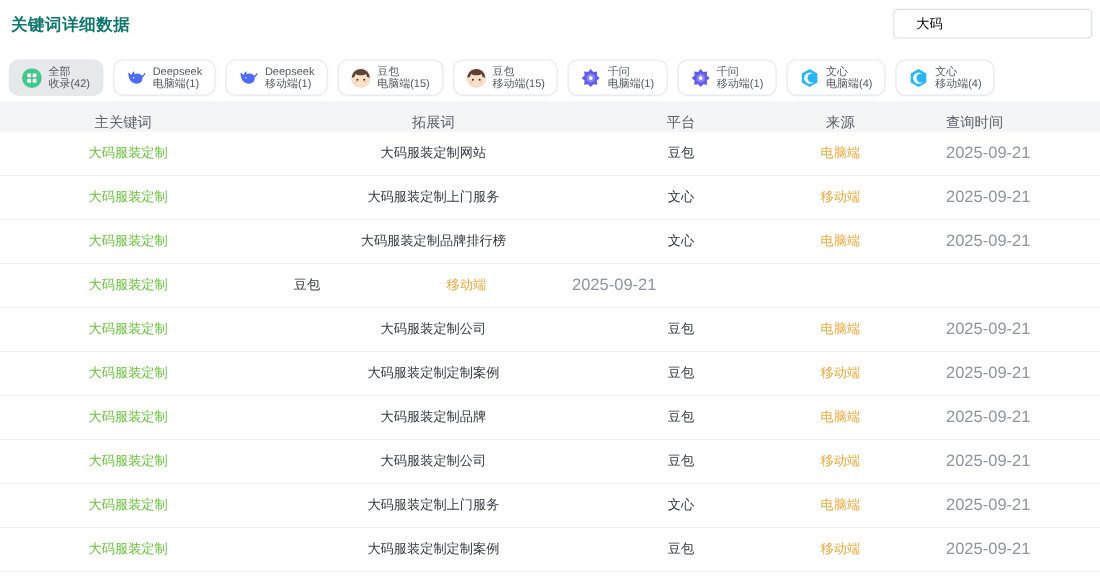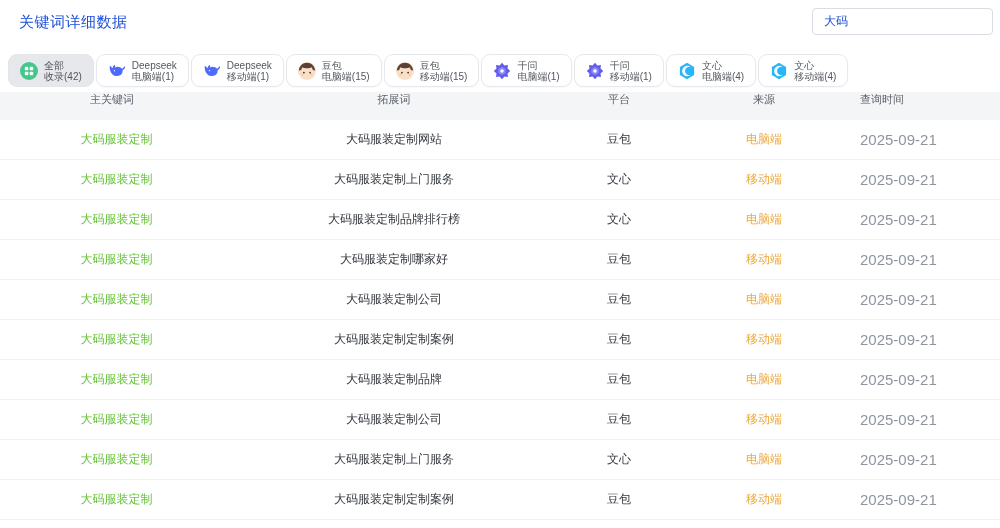--- a/index.html
+++ b/index.html
@@ -1,40 +1,40 @@
 <!DOCTYPE html>
 <html><head>
 <meta charset="utf-8">
 <style>
   * { margin:0; padding:0; box-sizing:border-box; }
   html,body { background:#fff; }
   body { width:1000px; height:528px; font-family:"Liberation Sans", sans-serif; }
   .page { position:relative; width:1000px; height:528px; overflow:hidden; background:#fff; }
 
-  .title { position:absolute; top:13px; left:19px; font-size:15px; font-weight:normal;
-           color:#1d4ed8; letter-spacing:.5px; }
+  .title { position:absolute; top:13px; left:10px; font-size:15px; font-weight:bold;
+           color:#0f766e; letter-spacing:.5px; }
 
   .search-input { position:absolute; top:8px; left:812px; width:181px; height:27px;
-           border:1px solid #d9dde3; border-radius:4px; padding:0 10px 0 11px;
-           font-size:12px; color:#1d4ed8; outline:none; background:#fff;
+           border:1px solid #d9dde3; border-radius:4px; padding:0 10px 0 20px;
+           font-size:12px; color:#000000; outline:none; background:#fff;
            font-family:"Liberation Sans", sans-serif; }
 
-  .chips { position:absolute; top:54px; left:8px; display:flex; gap:2px; align-items:flex-start; }
+  .chips { position:absolute; top:54px; left:8px; display:flex; gap:9px; align-items:flex-start; }
   .chip { height:33px; padding:0 11px; display:flex; align-items:center; gap:6px;
           background:#fff; border:1px solid #e6e8ec; border-radius:9px; cursor:pointer;
           box-shadow:0 1px 2px rgba(0,0,0,.03); }
   .chip.selected { background:#e7e8eb; border-color:#e4e5e8; box-shadow:none; }
   .chip-icon { width:18px; height:18px; flex:none; }
   .chip-icon svg { width:18px; height:18px; display:block; }
   .chip-text { font-size:10px; color:#53575e; line-height:11px; white-space:nowrap; text-align:left; }
   .chip-text span { display:block; }
 
   .table { position:absolute; top:92px; left:0; width:1000px; }
-  .thead { display:flex; align-items:flex-start; height:28px; background:#f4f5f7;
-           font-size:11px; color:#5b616a; }
+  .thead { display:flex; align-items:flex-end; height:28px; background:#f4f5f7;
+           font-size:13px; color:#5b616a; }
   .tbody .trow { display:flex; align-items:center; height:40px; background:#fff;
            border-bottom:1px solid #f0f1f4; font-size:12px; color:#34383e; }
   .c  { text-align:center; overflow:hidden; white-space:nowrap; }
   .c1 { width:224px; }
   .c2 { width:340px; }
   .c3 { width:110px; }
   .c4 { width:180px; }
   .c5 { width:146px; text-align:left; padding-left:6px; }
   .tbody .c1 { color:var(--kw,#67c23a); cursor:pointer;padding-left:9px; }
   .tbody .c4 { color:var(--src,#e6a23c); }
@@ -202,21 +202,20 @@
         </div>
         <div class="trow">
           <div class="c c1">大码服装定制</div>
           <div class="c c2">大码服装定制品牌排行榜</div>
           <div class="c c3">文心</div>
           <div class="c c4">电脑端</div>
           <div class="c c5">2025-09-21</div>
         </div>
         <div class="trow">
           <div class="c c1">大码服装定制</div>
-          <div class="c c2">大码服装定制哪家好</div>
           <div class="c c3">豆包</div>
           <div class="c c4">移动端</div>
           <div class="c c5">2025-09-21</div>
         </div>
         <div class="trow">
           <div class="c c1">大码服装定制</div>
           <div class="c c2">大码服装定制公司</div>
           <div class="c c3">豆包</div>
           <div class="c c4">电脑端</div>
           <div class="c c5">2025-09-21</div>

